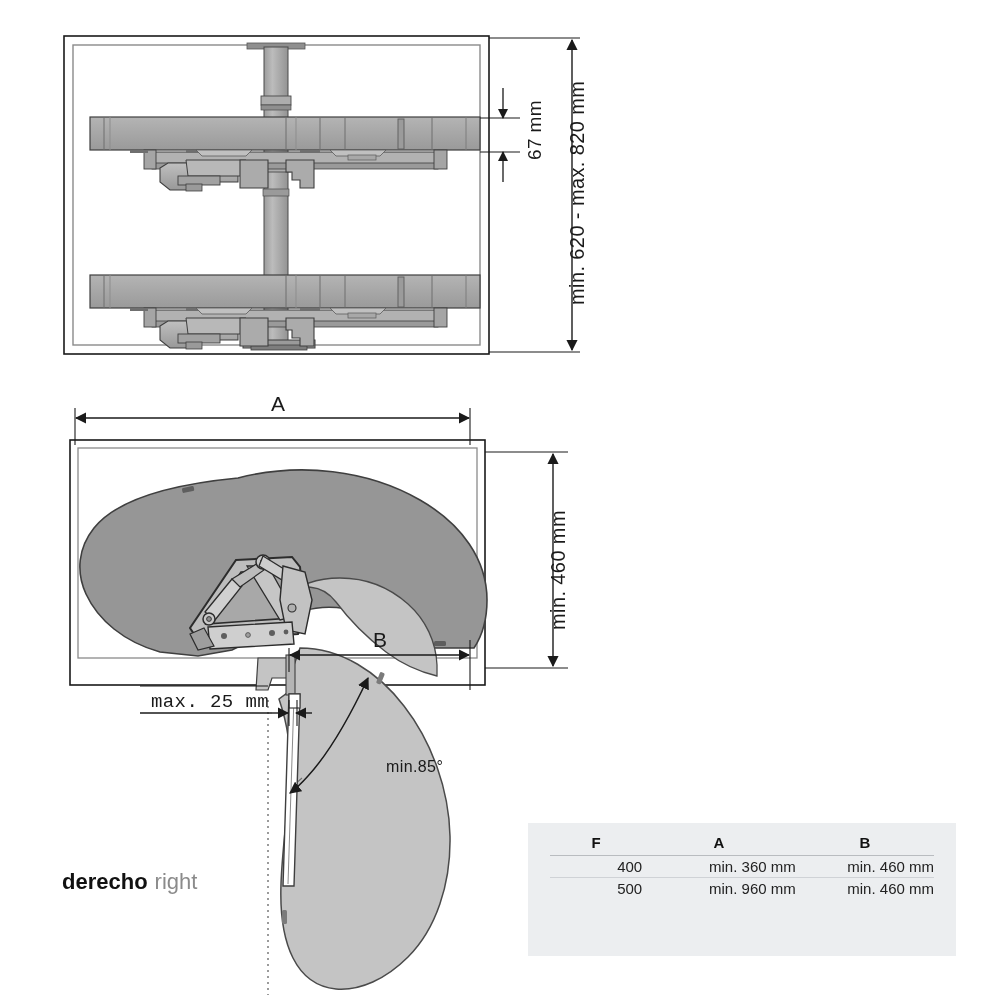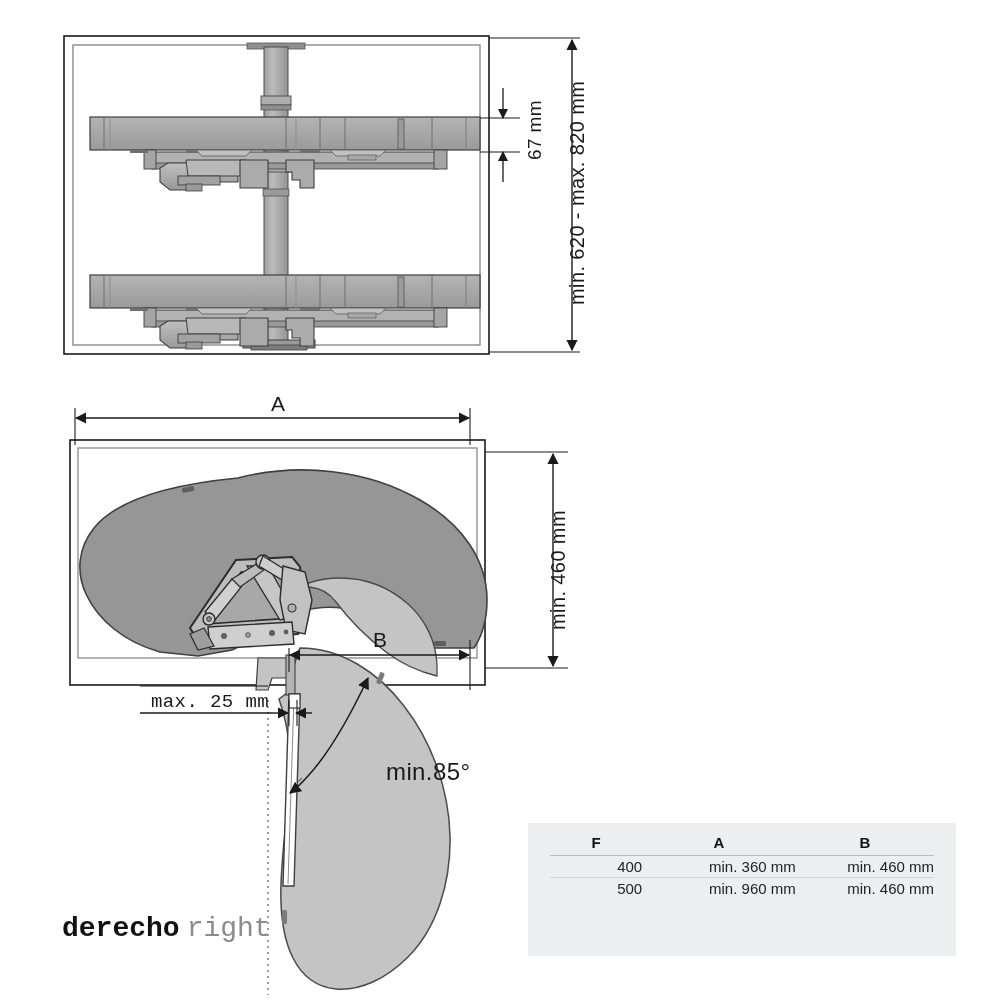--- a/index.html
+++ b/index.html
@@ -29,24 +29,23 @@
     position:absolute;
     font-family:"Liberation Sans", sans-serif;
     font-size:21px;
     color:#1a1a1a;
     white-space:nowrap;
   }
 
   
   .caption{
     position:absolute;
-    left:62px; top:913px;
-    font-size:28px;
+    left:62px; top:869px;
+    font-size:22px;
     white-space:nowrap;
-    font-family:Liberation Mono, monospace;
   }
   .caption .es{font-weight:700;color:#111;}
   .caption .en{font-weight:400;color:#8b8b8b;margin-left:7px;}
 
   
   .spec-table{
     position:absolute;
     left:528px; top:823px;
     width:428px; height:133px;
     background:#eceef0;
@@ -338,21 +337,21 @@
   <div class="dim-label rot" style="left:566px; top:305px; font-size:20px;">min. 620 - max. 820 mm</div>
 
   <div class="letter-label" style="left:271px; top:392px;">A</div>
 
   <div class="dim-label rot" style="left:547px; top:630px; font-size:20px;">min. 460 mm</div>
 
   <div class="letter-label" style="left:373px; top:628px;">B</div>
 
   <div class="dim-label" style="left:151px; top:691px;font-family:Liberation Mono, monospace;">max. 25 mm</div>
 
-  <div class="dim-label" style="left:386px; top:758px; font-size:24px;">min.85°</div>
+  <div class="dim-label" style="left:386px; top:758px; font-size:16px;">min.85°</div>
 
   <div class="caption">
     <span class="es">derecho</span><span class="en">right</span>
   </div>
 
   <div class="spec-table">
     <table>
       <thead>
         <tr>
           <th class="col-f">F</th>

